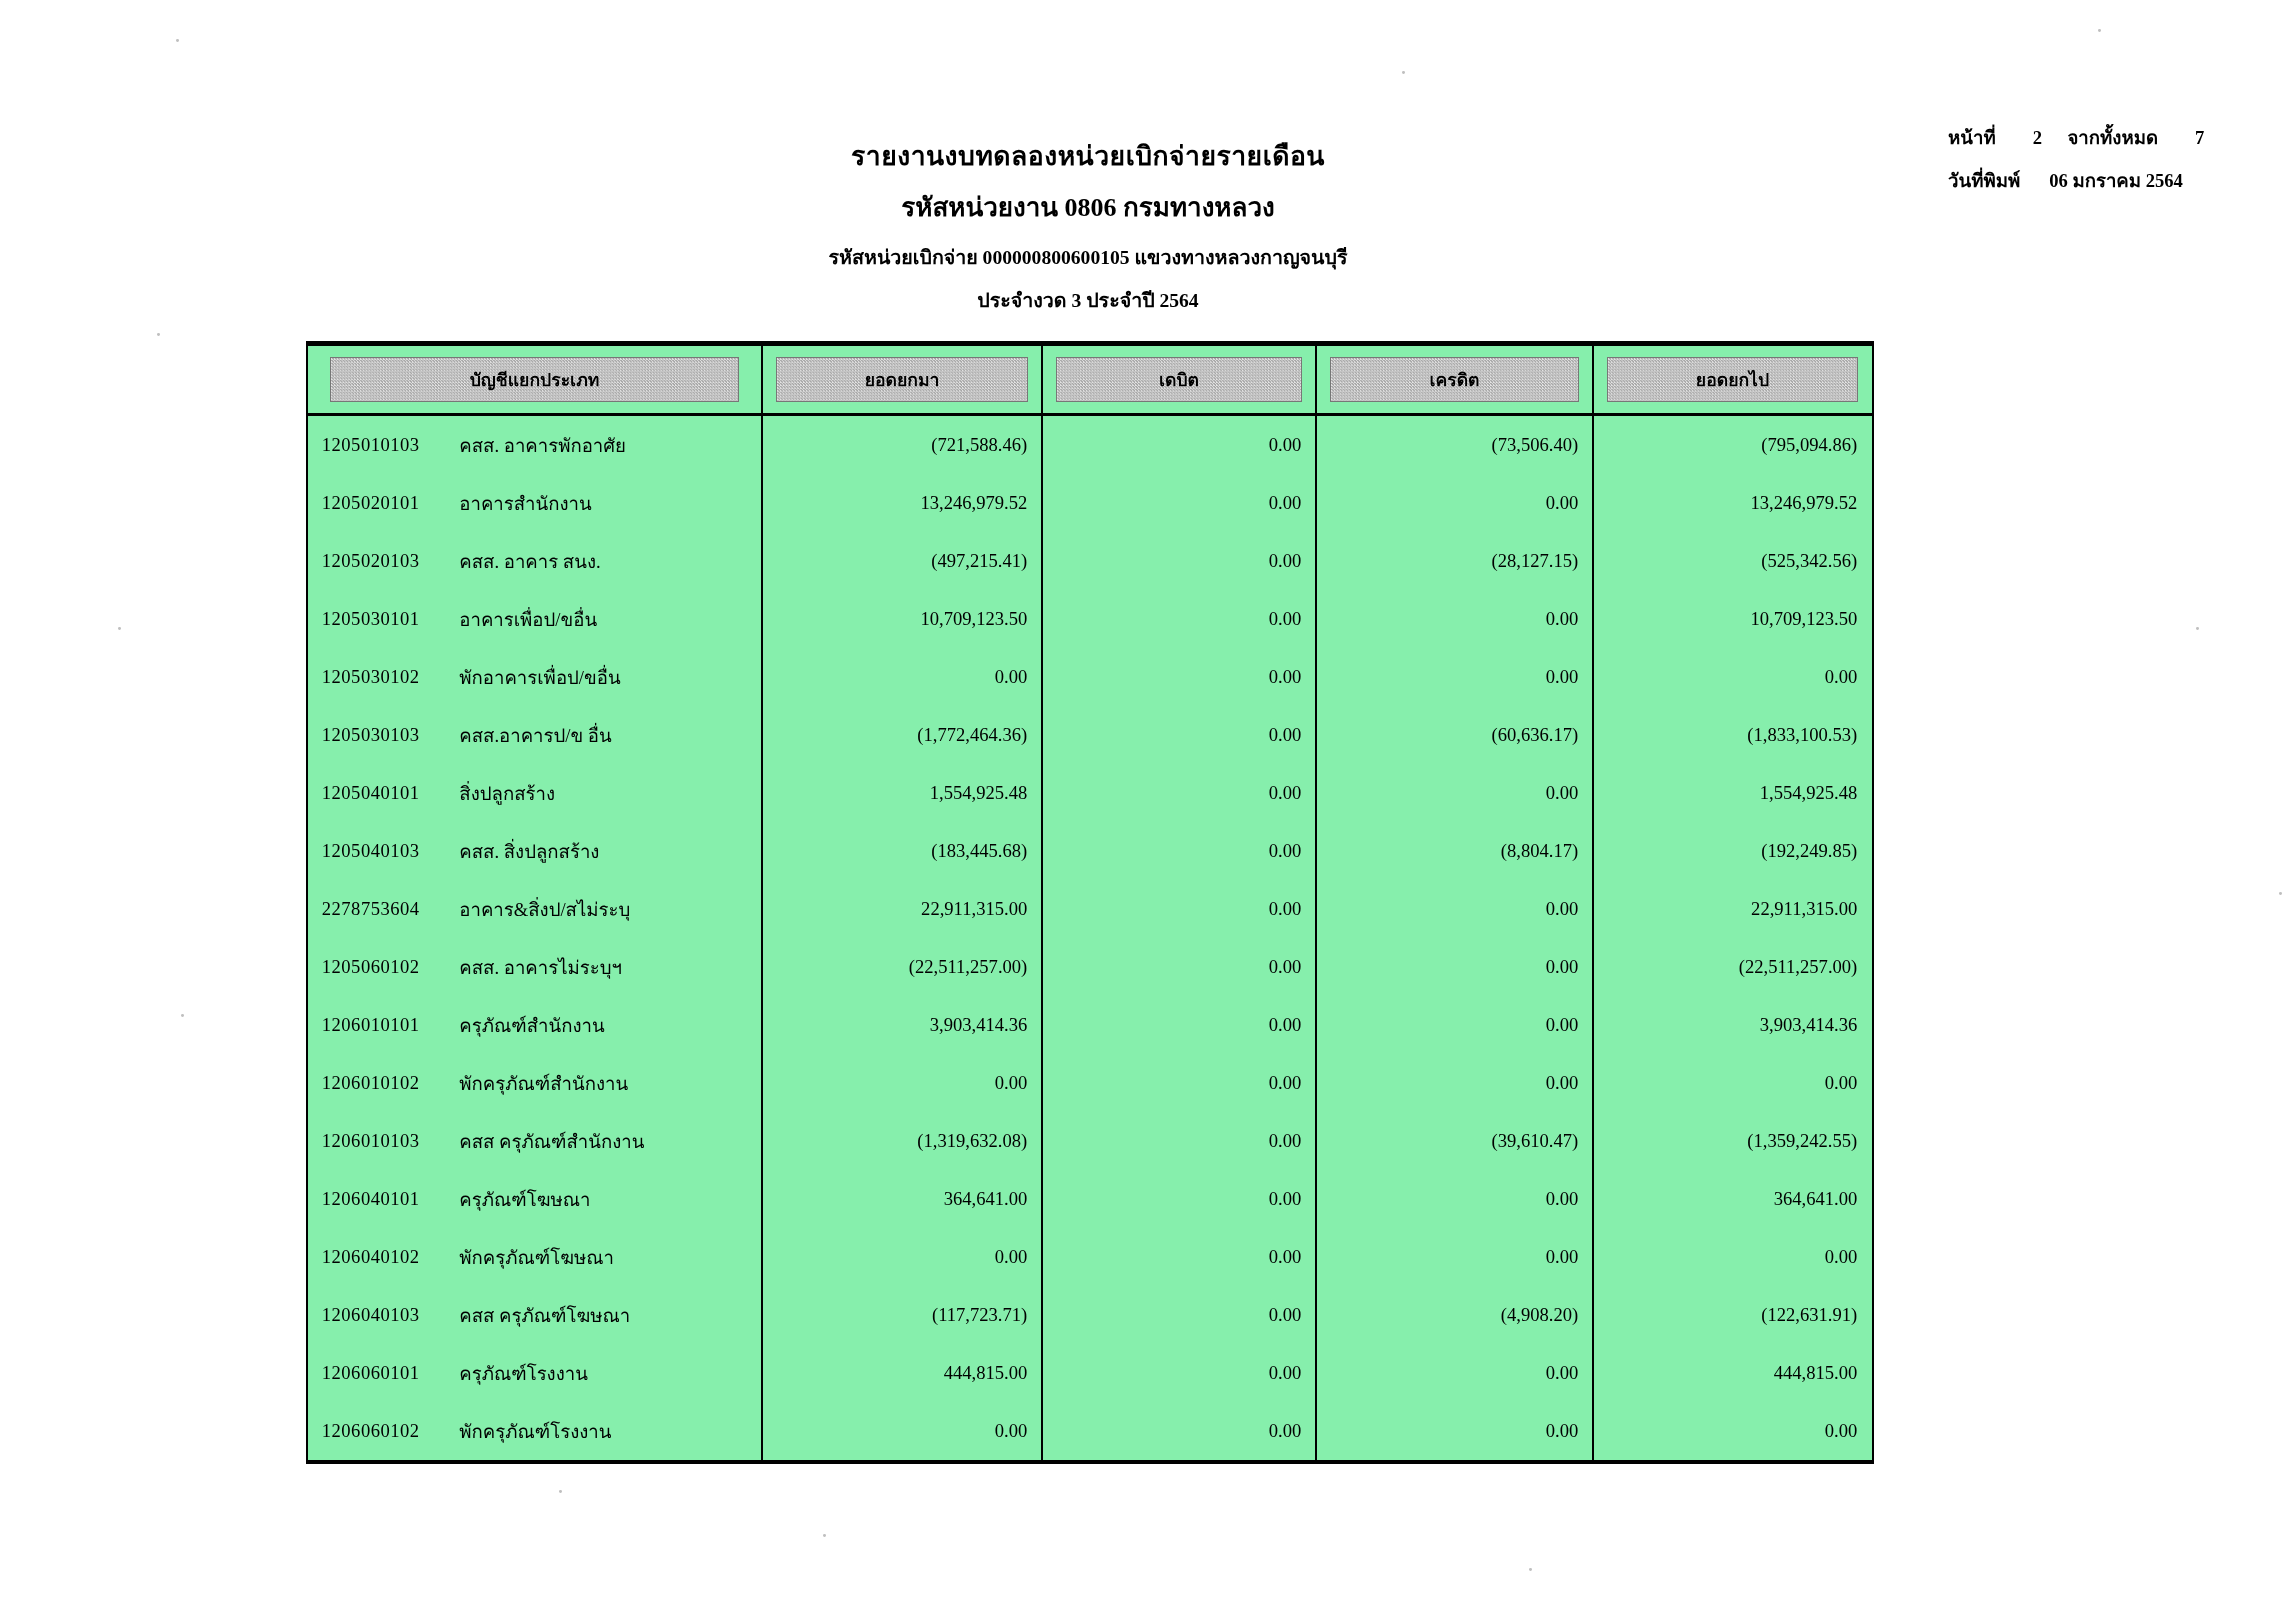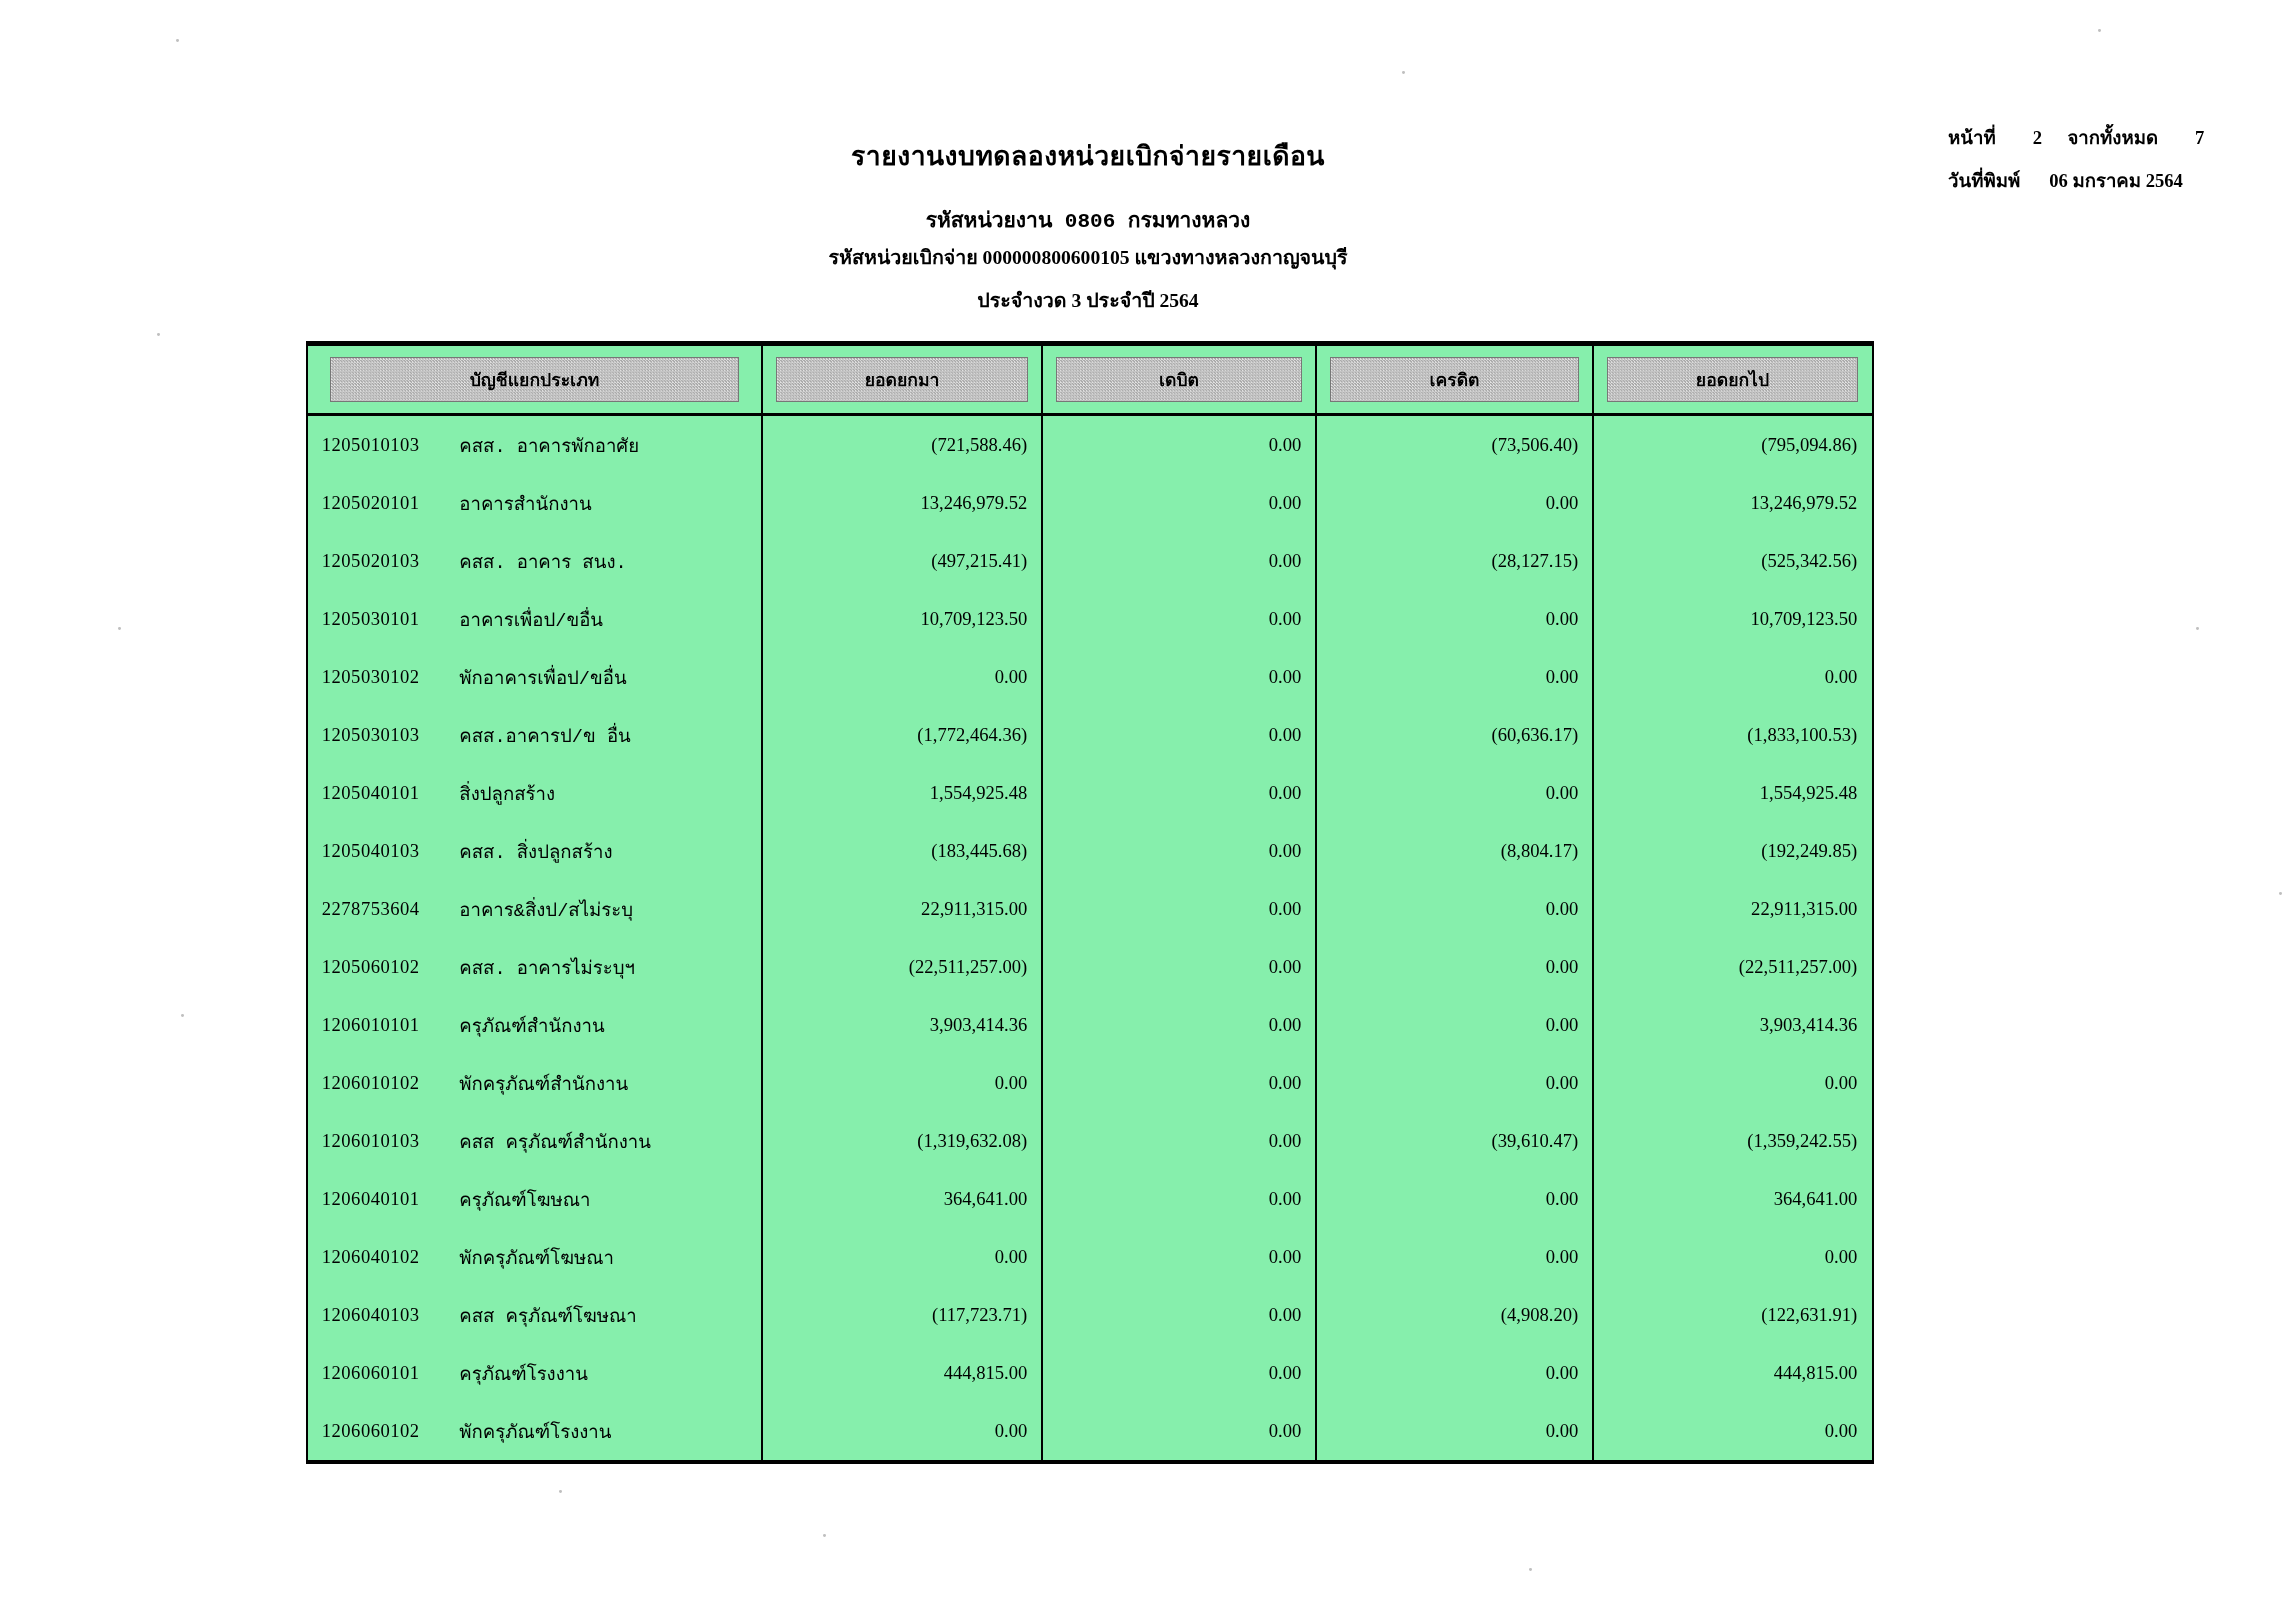--- a/index.html
+++ b/index.html
@@ -10,22 +10,22 @@
     color:#000;
     overflow:hidden;
   }
   
   .noise{position:absolute;width:2.9px;height:2.9px;border-radius:50%;background:#8a8a8a;opacity:.55;}
 
   
   .doc-header{position:absolute;left:306px;top:0;width:1564px;height:323px;}
   .doc-title{position:absolute;top:135px;left:0;width:100%;text-align:center;
     font-size:26.5px;font-weight:bold;letter-spacing:0.5px;}
-  .doc-sub1{position:absolute;top:203px;left:0;width:100%;text-align:center;
-    font-size:21px;font-weight:bold;font-family:Liberation Mono, monospace;}
+  .doc-sub1{position:absolute;top:186px;left:0;width:100%;text-align:center;
+    font-size:26px;font-weight:bold;}
   .doc-sub2{position:absolute;top:241px;left:0;width:100%;text-align:center;
     font-size:19.6px;font-weight:bold;}
   .doc-sub3{position:absolute;top:284px;left:0;width:100%;text-align:center;
     font-size:19.6px;font-weight:bold;}
 
   
   .page-info{position:absolute;left:1948px;top:116px;width:392px;
     font-size:18.6px;font-weight:bold;line-height:43px;}
   .pi-row{white-space:nowrap;}
   .pi-row .gap-s{display:inline-block;width:37px;}
@@ -46,21 +46,21 @@
     background-size:2.9px 2.9px;border:1px solid #777;
     font-size:17.6px;font-weight:bold;color:#000;text-shadow:0 0 1px #fff;}
   .row{display:grid;grid-template-columns:455px 280px 274px 277px 277px;height:58px;}
   .cell{display:flex;align-items:center;border-right:2px solid #000;box-sizing:border-box;
     font-size:18.6px;}
   .cell:last-child{border-right:none;}
   .cell.acct{padding-left:13.7px;}
   .cell.num{justify-content:flex-end;padding-right:13.7px;
     font-variant-numeric:tabular-nums;}
   .code{display:inline-block;width:120px;letter-spacing:0.5px;}
-  .acct-name{display:inline-block;padding-left:17.6px;font-family:Liberation Mono, monospace;}
+  .acct-name{display:inline-block;padding-left:17.6px;}
 </style>
 </head>
 <body>
 
 <div class="noise" style="left:176px;top:39px"></div>
 <div class="noise" style="left:1402px;top:71px"></div>
 <div class="noise" style="left:2098px;top:29px"></div>
 <div class="noise" style="left:118px;top:627px"></div>
 <div class="noise" style="left:181px;top:1014px"></div>
 <div class="noise" style="left:2196px;top:627px"></div>

